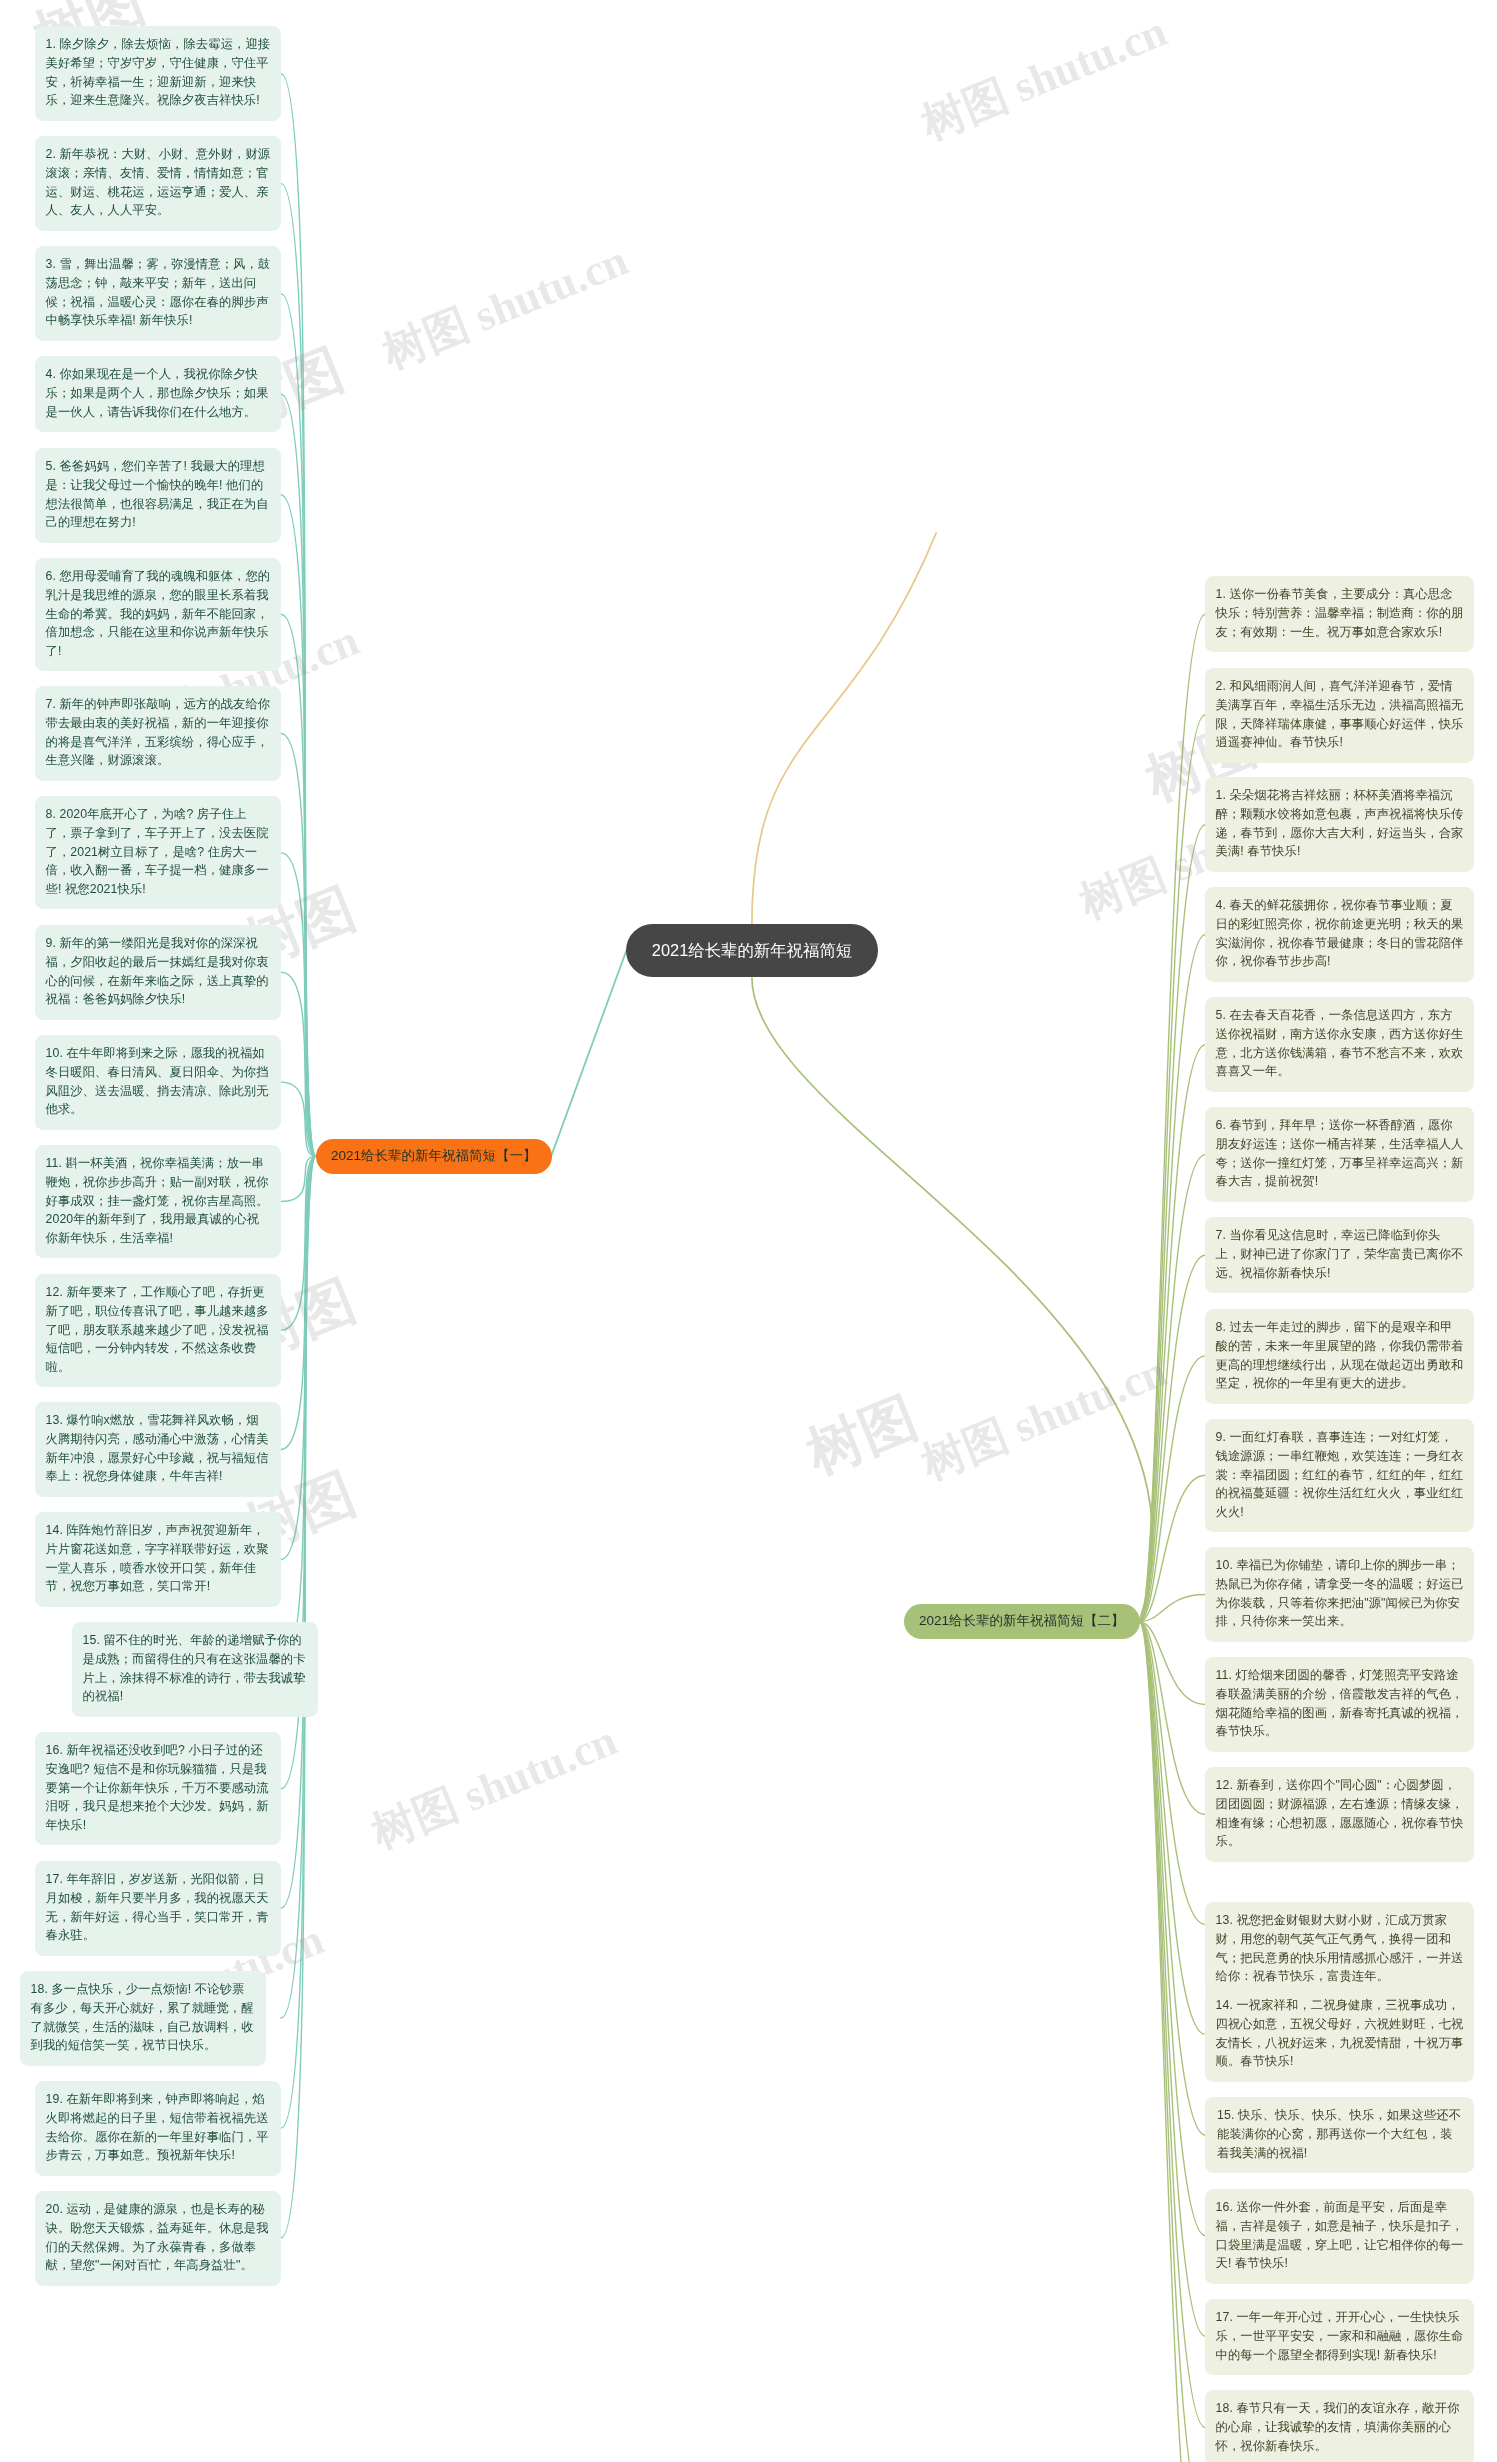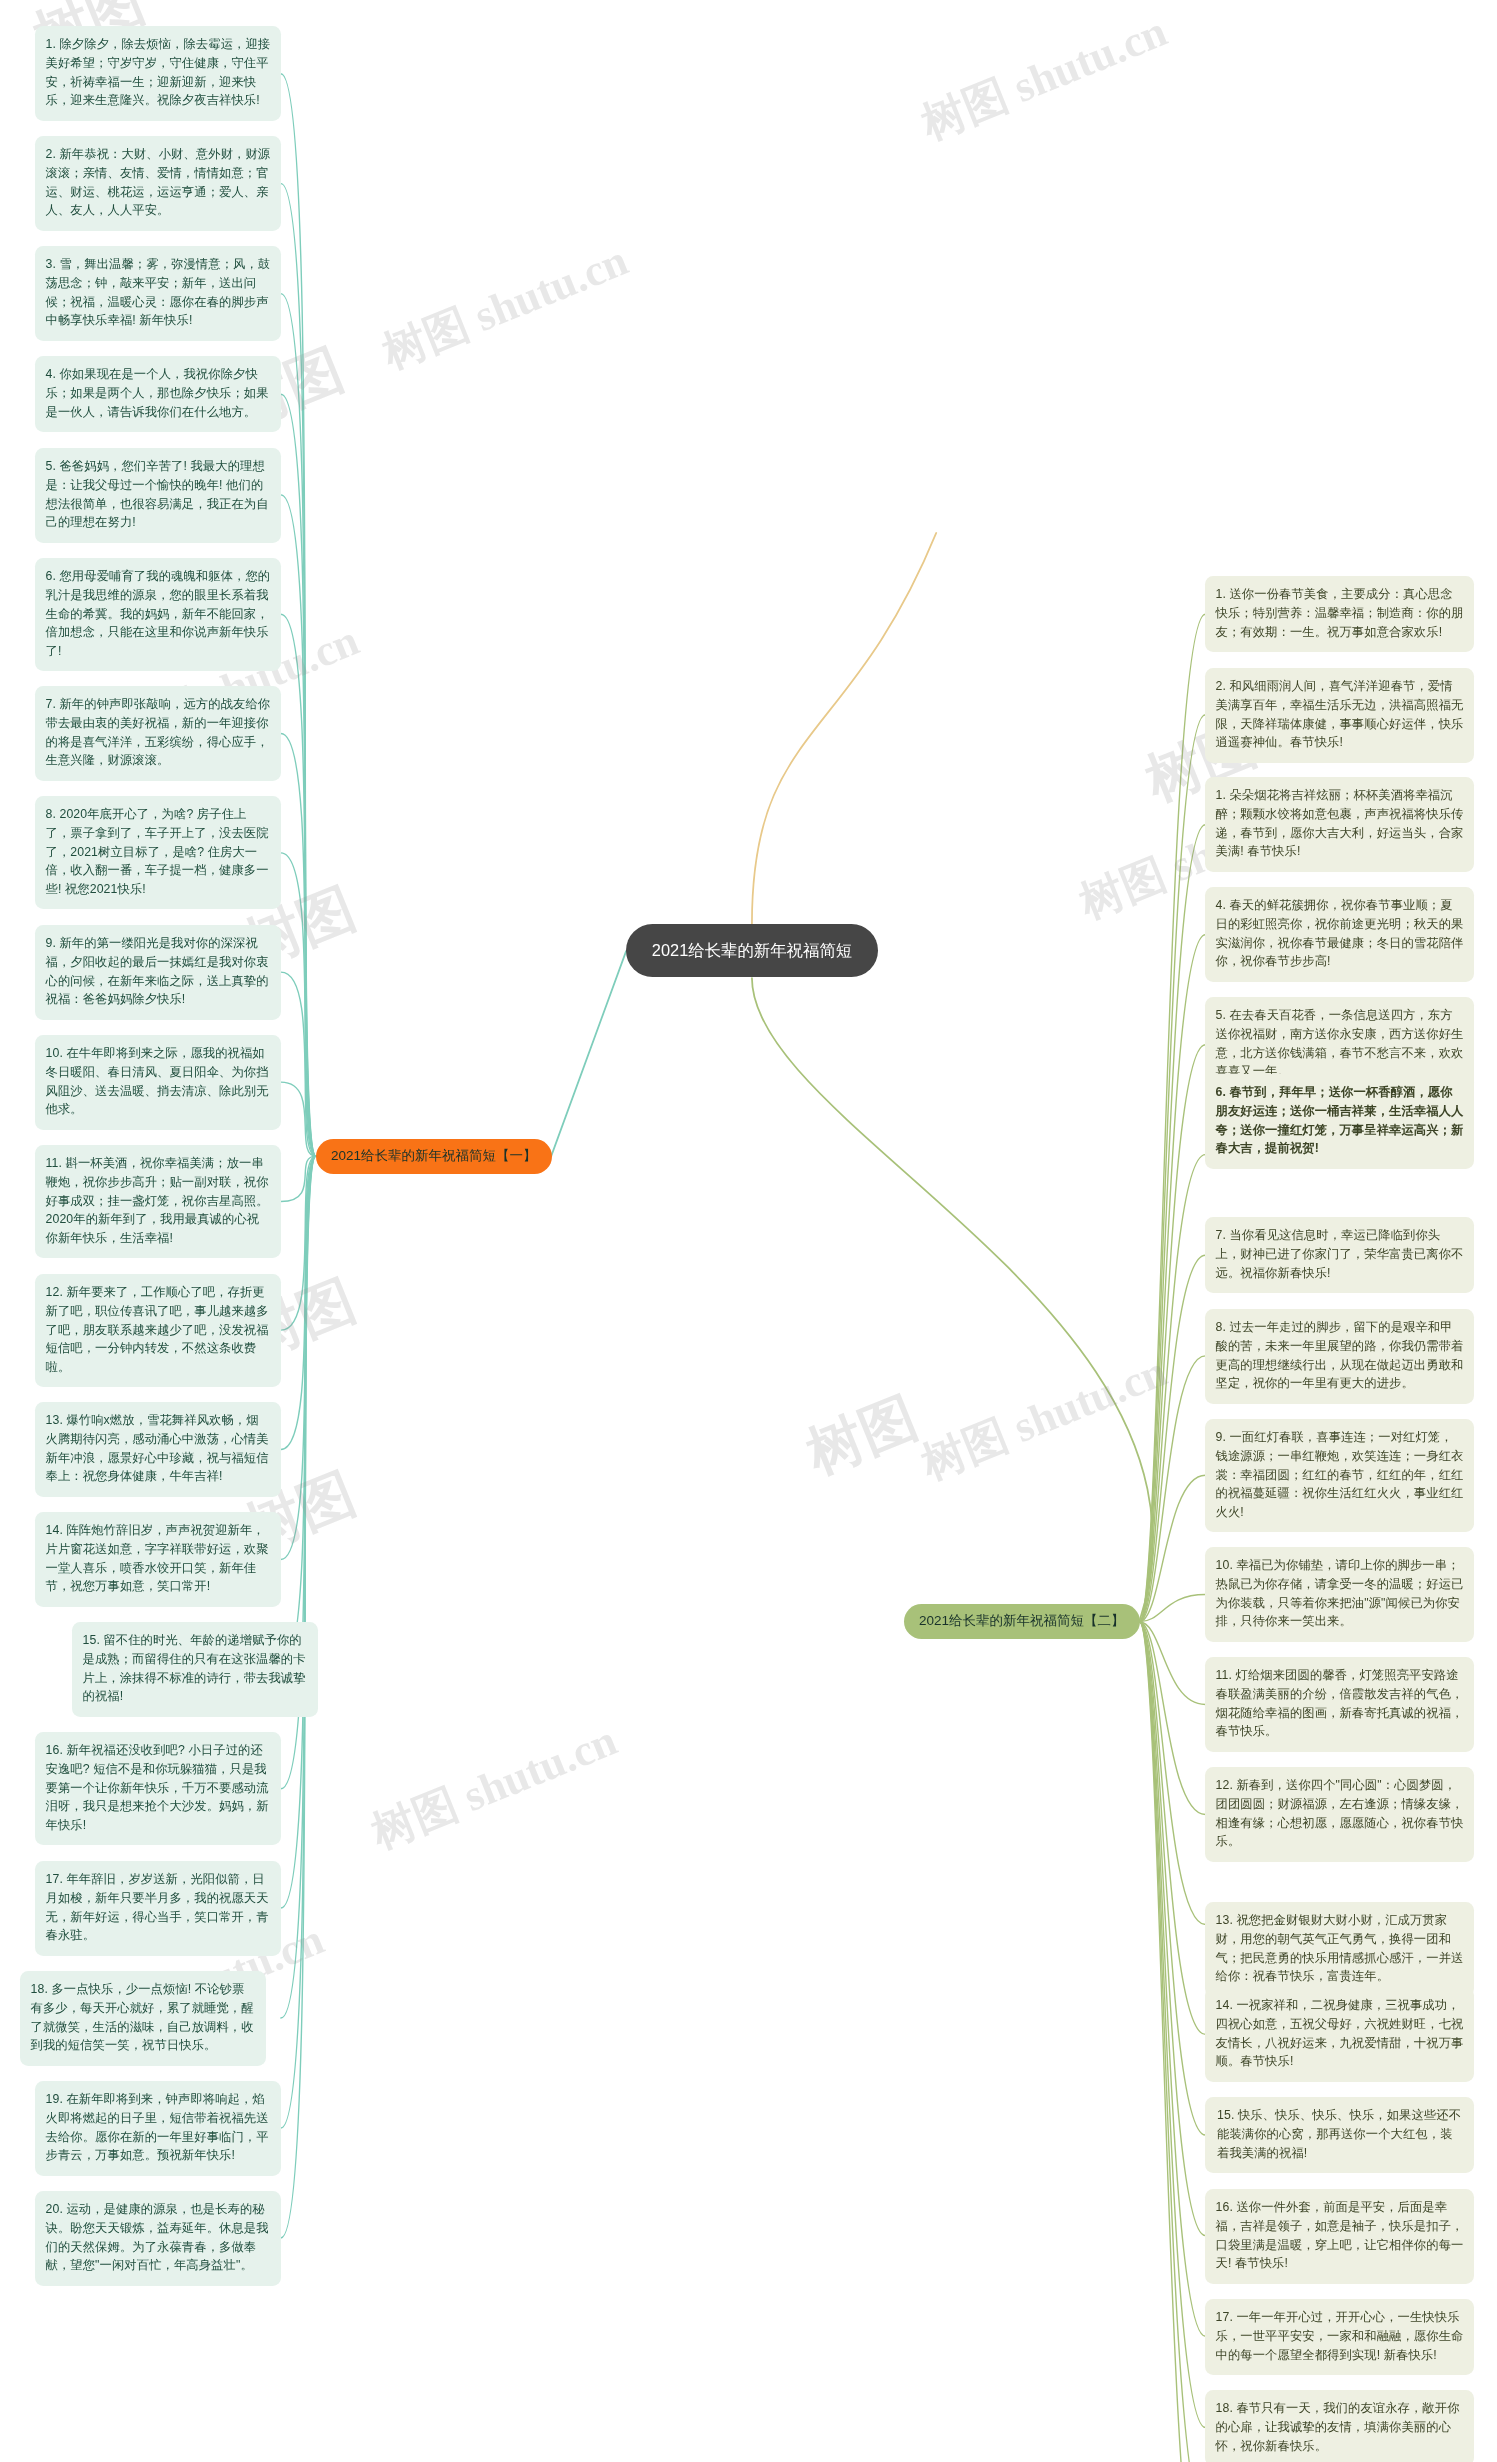--- a/index.html
+++ b/index.html
@@ -195,21 +195,21 @@
       <div class="leaf left" style="left: 20px; top: 1971px;"><span>18. 多一点快乐，少一点烦恼! 不论钞票有多少，每天开心就好，累了就睡觉，醒了就微笑，生活的滋味，自己放调料，收到我的短信笑一笑，祝节日快乐。</span></div>
       <div class="leaf left" style="left: 35px; top: 2081px;"><span>19. 在新年即将到来，钟声即将响起，焰火即将燃起的日子里，短信带着祝福先送去给你。愿你在新的一年里好事临门，平步青云，万事如意。预祝新年快乐!</span></div>
       <div class="leaf left" style="left: 35px; top: 2191px;"><span>20. 运动，是健康的源泉，也是长寿的秘诀。盼您天天锻炼，益寿延年。休息是我们的天然保姆。为了永葆青春，多做奉献，望您"一闲对百忙，年高身益壮"。</span></div>
     </div>
   <div id="rightcol">
       <div class="leaf right" style="left: 1205px; top: 576px;"><span>1. 送你一份春节美食，主要成分：真心思念快乐；特别营养：温馨幸福；制造商：你的朋友；有效期：一生。祝万事如意合家欢乐!</span></div>
       <div class="leaf right" style="left: 1205px; top: 668px;"><span>2. 和风细雨润人间，喜气洋洋迎春节，爱情美满享百年，幸福生活乐无边，洪福高照福无限，天降祥瑞体康健，事事顺心好运伴，快乐逍遥赛神仙。春节快乐!</span></div>
       <div class="leaf right" style="left: 1205px; top: 777px;"><span>1. 朵朵烟花将吉祥炫丽；杯杯美酒将幸福沉醉；颗颗水饺将如意包裹，声声祝福将快乐传递，春节到，愿你大吉大利，好运当头，合家美满! 春节快乐!</span></div>
       <div class="leaf right" style="left: 1205px; top: 887px;"><span>4. 春天的鲜花簇拥你，祝你春节事业顺；夏日的彩虹照亮你，祝你前途更光明；秋天的果实滋润你，祝你春节最健康；冬日的雪花陪伴你，祝你春节步步高!</span></div>
       <div class="leaf right" style="left: 1205px; top: 997px;"><span>5. 在去春天百花香，一条信息送四方，东方送你祝福财，南方送你永安康，西方送你好生意，北方送你钱满箱，春节不愁言不来，欢欢喜喜又一年。</span></div>
-      <div class="leaf right" style="left: 1205px; top: 1074px; font-weight: bold;"><span>6. 春节到，拜年早；送你一杯香醇酒，愿你朋友好运连；送你一桶吉祥莱，生活幸福人人夸；送你一撞红灯笼，万事呈祥幸运高兴；新春大吉，提前祝贺!</span></div>
+      <div class="leaf right" style="left: 1205px; top: 1107px;"><span>6. 春节到，拜年早；送你一杯香醇酒，愿你朋友好运连；送你一桶吉祥莱，生活幸福人人夸；送你一撞红灯笼，万事呈祥幸运高兴；新春大吉，提前祝贺!</span></div>
       <div class="leaf right" style="left: 1205px; top: 1217px;"><span>7. 当你看见这信息时，幸运已降临到你头上，财神已进了你家门了，荣华富贵已离你不远。祝福你新春快乐!</span></div>
       <div class="leaf right" style="left: 1205px; top: 1309px;"><span>8. 过去一年走过的脚步，留下的是艰辛和甲酸的苦，未来一年里展望的路，你我仍需带着更高的理想继续行出，从现在做起迈出勇敢和坚定，祝你的一年里有更大的进步。</span></div>
       <div class="leaf right" style="left: 1205px; top: 1419px;"><span>9. 一面红灯春联，喜事连连；一对红灯笼，钱途源源；一串红鞭炮，欢笑连连；一身红衣裳：幸福团圆；红红的春节，红红的年，红红的祝福蔓延疆：祝你生活红红火火，事业红红火火!</span></div>
       <div class="leaf right" style="left: 1205px; top: 1547px;"><span>10. 幸福已为你铺垫，请印上你的脚步一串；热鼠已为你存储，请拿受一冬的温暖；好运已为你装载，只等着你来把油"源"闻候已为你安排，只待你来一笑出来。</span></div>
       <div class="leaf right" style="left: 1205px; top: 1657px;"><span>11. 灯给烟来团圆的馨香，灯笼照亮平安路途春联盈满美丽的介纷，倍霞散发吉祥的气色，烟花随给幸福的图画，新春寄托真诚的祝福，春节快乐。</span></div>
       <div class="leaf right" style="left: 1205px; top: 1767px;"><span>12. 新春到，送你四个"同心圆"：心圆梦圆，团团圆圆；财源福源，左右逢源；情缘友缘，相逢有缘；心想初愿，愿愿随心，祝你春节快乐。</span></div>
       <div class="leaf right" style="left: 1205px; top: 1877px; margin-top: 25px;"><span>13. 祝您把金财银财大财小财，汇成万贯家财，用您的朝气英气正气勇气，换得一团和气；把民意勇的快乐用情感抓心感汗，一并送给你：祝春节快乐，富贵连年。</span></div>
       <div class="leaf right" style="left: 1205px; top: 1987px;"><span>14. 一祝家祥和，二祝身健康，三祝事成功，四祝心如意，五祝父母好，六祝姓财旺，七祝友情长，八祝好运来，九祝爱情甜，十祝万事顺。春节快乐!</span></div>
       <div class="leaf right" style="left: 1205px; top: 2097px; padding-left: 12px;"><span>15. 快乐、快乐、快乐、快乐，如果这些还不能装满你的心窝，那再送你一个大红包，装着我美满的祝福!</span></div>
       <div class="leaf right" style="left: 1205px; top: 2189px;"><span>16. 送你一件外套，前面是平安，后面是幸福，吉祥是领子，如意是袖子，快乐是扣子，口袋里满是温暖，穿上吧，让它相伴你的每一天! 春节快乐!</span></div>

